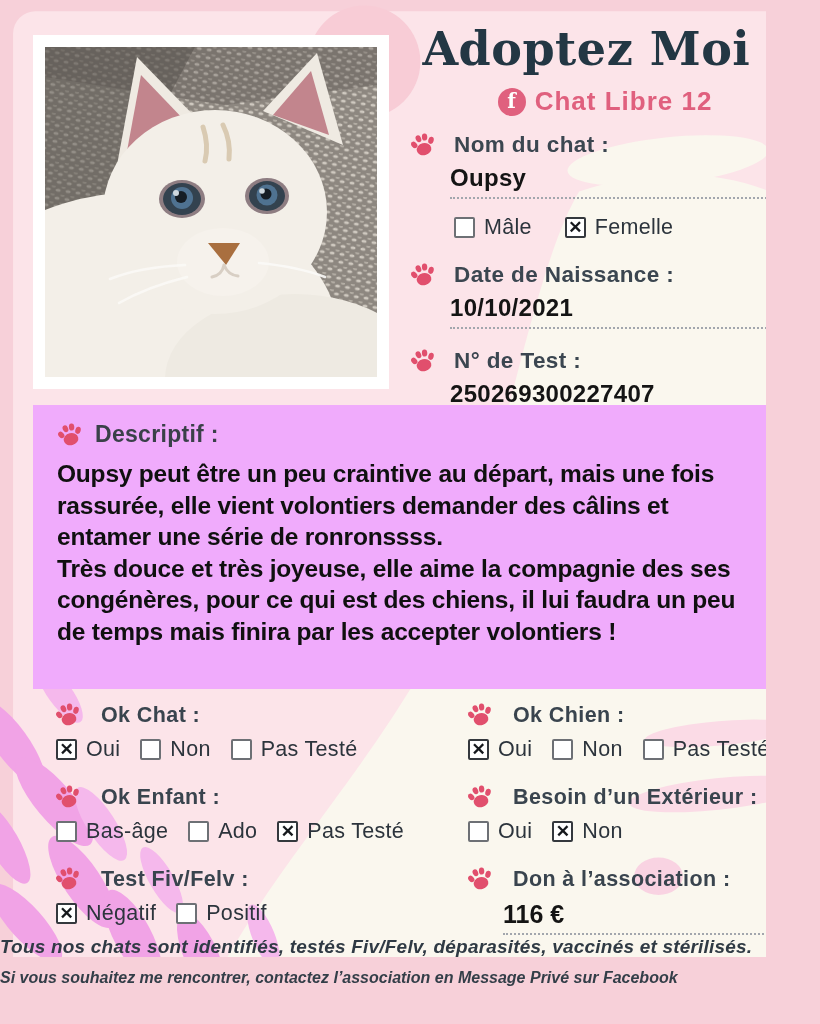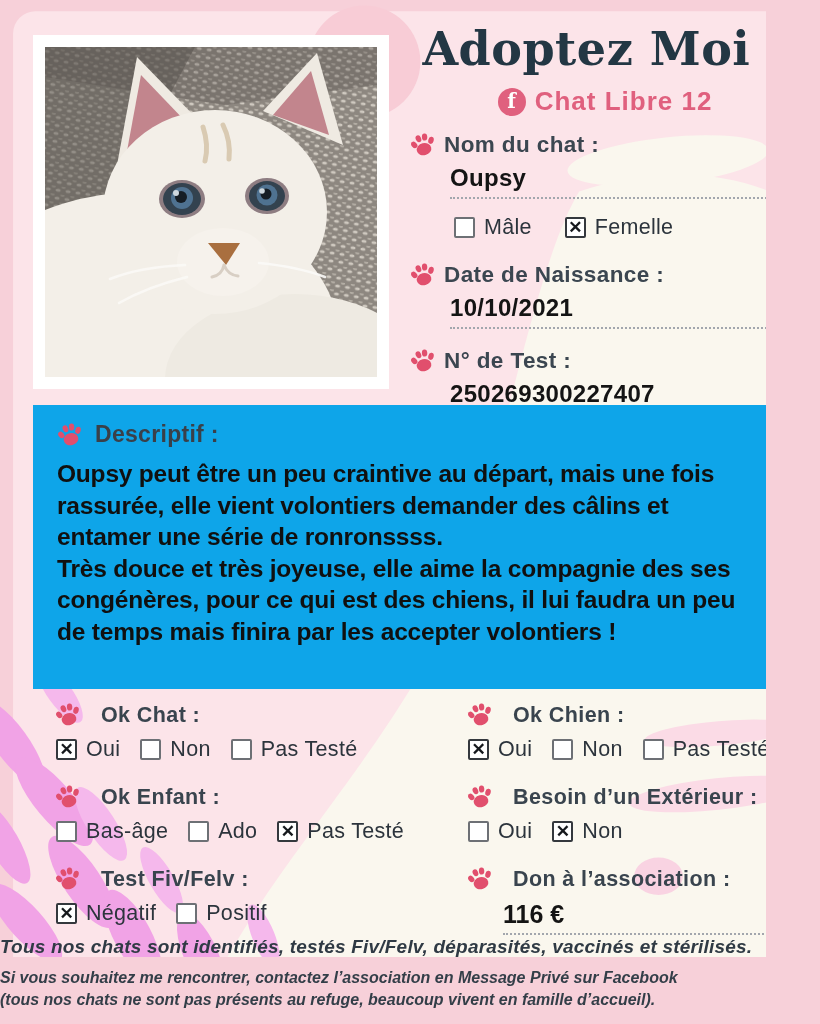--- a/index.html
+++ b/index.html
@@ -16,39 +16,39 @@
   .title{position:absolute;left:405px;top:22px;width:400px;text-align:center;
     font-family:"DejaVu Serif","Liberation Serif",serif;font-weight:700;font-size:46px;
     color:#233744;letter-spacing:.5px;}
   .fb-row{position:absolute;left:405px;top:86px;width:400px;display:flex;justify-content:center;align-items:center;gap:9px;}
   .fb-circle{width:28px;height:28px;border-radius:50%;background:#e0607e;color:#fff;display:flex;
     align-items:center;justify-content:center;font-family:"DejaVu Serif",serif;font-weight:700;font-size:20px;padding-bottom:2px;box-sizing:border-box;}
   .fb-label{font-size:26px;font-weight:700;color:#e0607e;letter-spacing:1px;}
 
   
   .col-right{position:absolute;left:410px;top:132px;width:388px;}
-  .label-row{display:flex;align-items:center;gap:8px;}
+  .label-row{display:flex;align-items:center;gap:18px;}
   .paw{width:26px;height:26px;flex:0 0 auto;transform:rotate(-14deg);}
   .paw svg{width:100%;height:100%;display:block;}
   .field-label{font-size:22.5px;font-weight:600;color:#3b4650;letter-spacing:.4px;}
   .value-line{margin-left:40px;border-bottom:2px dotted #a2a6ad;padding:2px 0 5px;
     font-size:24px;font-weight:700;color:#141414;letter-spacing:.3px;}
   .sex-row{margin:16px 0 0 44px;display:flex;gap:33px;}
   .mt22{margin-top:22px;} .mt19{margin-top:19px;} .mt4{margin-top:4px;}
 
   
   .opt{display:inline-flex;align-items:center;gap:9px;cursor:pointer;}
   .cb{display:inline-flex;width:21px;height:21px;border:2.5px solid #6d7075;background:#fff;
     align-items:center;justify-content:center;font-size:17px;font-weight:700;color:#15181c;
     border-radius:2px;box-sizing:border-box;line-height:1;}
   .cb.checked{border-color:#34383d;}
   .opt-label{font-size:21.5px;color:#2c343c;letter-spacing:.3px;}
 
   
-  .desc-card{position:absolute;left:33px;top:405px;width:758px;height:284px;background:#0ea5e9;
+  .desc-card{position:absolute;left:33px;top:405px;width:758px;height:284px;background:#f0abfc;
     box-sizing:border-box;padding:16px 26px 0 24px;}
   .desc-label-row{display:flex;align-items:center;gap:12px;}
   .desc-label{font-size:23px;font-weight:600;color:#3a4049;letter-spacing:.3px;}
   .desc-card p{margin:10px 0 0;font-size:24.5px;font-weight:700;color:#101010;line-height:1.29;letter-spacing:-0.2px;}
   .desc-card p + p{margin-top:0;}
 
   
   .bottom{position:absolute;left:55px;top:702px;width:724px;display:grid;
     grid-template-columns:412px 1fr;row-gap:22px;}
   .group-label-row{display:flex;align-items:center;gap:20px;}
@@ -338,17 +338,16 @@
           <span class="group-label">Don à l’association :</span>
         </div>
         <div class="don-value">116 €</div>
       </div>
 
     </div>
 
     <div class="footer">
       <div class="footer-line1">Tous nos chats sont identifiés, testés Fiv/Felv, déparasités, vaccinés et stérilisés.</div>
       <div class="footer-line2">Si vous souhaitez me rencontrer, contactez l’association en Message Privé sur Facebook</div>
-      <div class="footer-line3">(tous nos chats ne sont pas présents au refuge, beaucoup vivent en famille d’accueil).</div>
     </div>
 
   </div>
 </div>
 
 </body></html>

